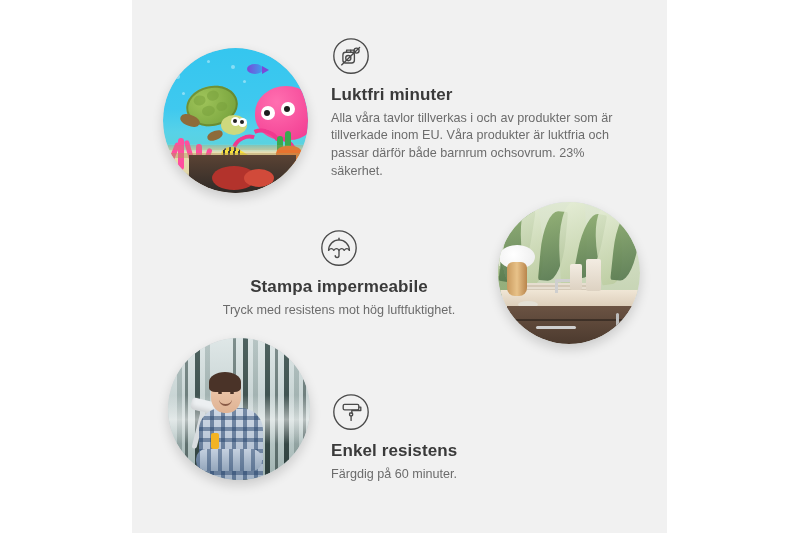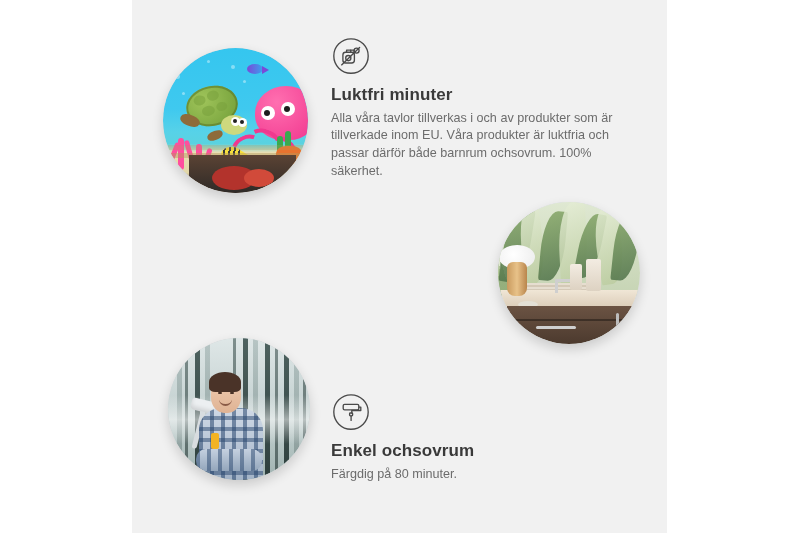--- a/index.html
+++ b/index.html
@@ -330,21 +330,21 @@
           <circle cx="20" cy="20" r="17.2"></circle>
           <path d="M14.6 16.2h6.1c1.5 0 2.7 1.2 2.7 2.7v5.4c0 1.5-1.2 2.7-2.7 2.7h-6.1c-1.5 0-2.7-1.2-2.7-2.7v-5.4c0-1.5 1.2-2.7 2.7-2.7z"></path>
           <path d="M15.6 16.2v-2.1h4.1v2.1"></path>
           <path d="M19.7 14.1h3.4v2.6"></path>
           <circle cx="25.6" cy="14.6" r="2.5"></circle>
           <circle cx="17.3" cy="22.1" r="2.6"></circle>
           <path d="M10.6 28.9 28.6 11.4"></path>
         </svg>
       </div>
       <div class="f-title">Luktfri minuter</div>
-      <div class="f-body">Alla våra tavlor tillverkas i och av produkter som är tillverkade inom EU. Våra produkter är luktfria och passar därför både barnrum ochsovrum. 100% säkerhet.</div>
+      <div class="f-body">Alla våra tavlor tillverkas i och av produkter som är tillverkade inom EU. Våra produkter är luktfria och passar därför både barnrum ochsovrum. 23% säkerhet.</div>
     </div>
   </div>
 
   <div class="feature" id="block2">
 
     <div class="photo" id="photo2">
       <div class="photo-inner">
         <div class="bath-bg"></div>
         <div class="leafwall">
           <div class="leaf" style="left:4%;top:8%;width:26px;height:74px;transform:rotate(9deg);"></div>
@@ -368,20 +368,33 @@
 
         <div class="cabinet">
           <div class="drawer-line" style="top:34%;"></div>
           <div class="handle" style="left:22%;width:40px;top:52%;"></div>
           <div class="handle-v" style="right:16%;top:18%;height:46px;"></div>
           <div class="handle-v" style="right:7%;top:18%;height:46px;"></div>
         </div>
       </div>
     </div>
 
+    <div class="text-col center" id="text2">
+      <div class="icon-wrap">
+        <svg viewBox="0 0 40 40" fill="none" stroke="#4a4a4a" stroke-width="1.35" stroke-linecap="round" stroke-linejoin="round">
+          <circle cx="20" cy="20" r="17.2"></circle>
+          <path d="M9.6 22.3c0-5.8 4.7-10.4 10.4-10.4s10.4 4.7 10.4 10.4"></path>
+          <path d="M9.6 22.3c1.7-2.3 3.8-2.3 5.2 0 1.7-2.3 3.8-2.3 5.2 0 1.7-2.3 3.8-2.3 5.2 0 1.7-2.3 3.8-2.3 5.2 0"></path>
+          <path d="M20 11.9V10.2"></path>
+          <path d="M20 22.3v5.3a1.9 1.9 0 0 1-3.8 0"></path>
+        </svg>
+      </div>
+      <div class="f-title">Stampa impermeabile</div>
+      <div class="f-body">Tryck med resistens mot hög luftfuktighet.</div>
+    </div>
   </div>
 
   <div class="feature" id="block3">
 
     <div class="photo" id="photo3">
       <div class="photo-inner">
         <div class="forest-bg"></div>
 
         <div class="trunk pale" style="left:6%;"></div>
         <div class="trunk thin" style="left:12%;"></div>
@@ -416,18 +429,18 @@
     <div class="text-col" id="text3">
       <div class="icon-wrap">
         <svg viewBox="0 0 40 40" fill="none" stroke="#4a4a4a" stroke-width="1.35" stroke-linecap="round" stroke-linejoin="round">
           <circle cx="20" cy="20" r="17.2"></circle>
           <rect x="12.2" y="12.3" width="15.6" height="5.6" rx="1.4"></rect>
           <path d="M27.8 15.1h2.0v3.4h-9.0v2.5"></path>
           <rect x="18.6" y="21.0" width="3.0" height="2.8" rx="0.7"></rect>
           <path d="M20.1 23.8v4.6"></path>
         </svg>
       </div>
-      <div class="f-title">Enkel ochsovrum</div>
-      <div class="f-body">Färgdig på 80 minuter.</div>
+      <div class="f-title">Enkel resistens</div>
+      <div class="f-body">Färgdig på 60 minuter.</div>
     </div>
   </div>
 
 </div>
 
 </body></html>

